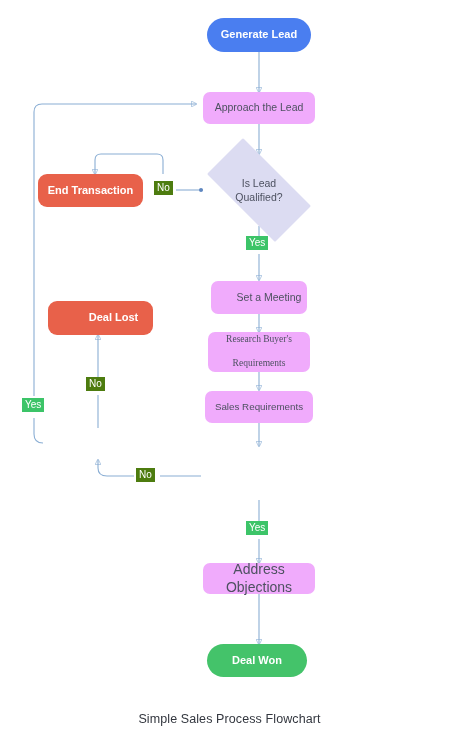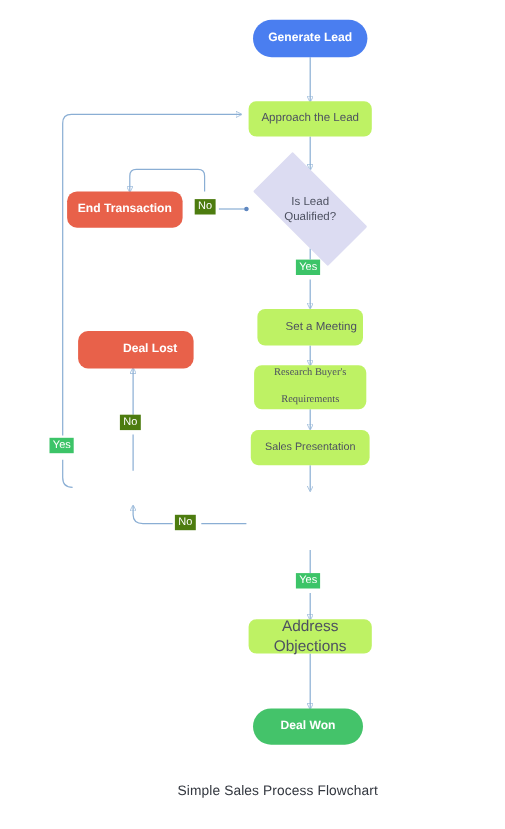--- a/index.html
+++ b/index.html
@@ -12,38 +12,37 @@
     height: 754px;
     position: relative;
     font-family: "Liberation Sans", sans-serif;
     overflow: hidden;
   }
   #flow {
     position: absolute;
     left: 0; top: 0;
     width: 368px;
     height: 754px;
-    margin-left: 23px;
   }
   .node {
     position: absolute;
     box-sizing: border-box;
     display: flex;
     align-items: center;
     justify-content: center;
     text-align: center;
     z-index: 3;
   }
   .node span {
     display: block;
     line-height: 1.25;
   }
   
   .proc {
-    background: #bef264;
+    background: #f0abfc;
     border-radius: 7px;
     color: #4d5160;
     font-size: 10.5px;
     font-weight: 400;
   }
   
   .pill {
     border-radius: 20px;
     color: #ffffff;
     font-size: 11px;
@@ -197,21 +196,21 @@
   </div>
 
   <div class="node proc" style="left:208px; top:332px; width:102px; height:40px; font-size:9.5px;font-family:Liberation Serif, serif;">
     <span>
       <span>Research Buyer's</span><br>
       <span>Requirements</span>
     </span>
   </div>
 
   <div class="node proc" style="left:205px; top:391px; width:108px; height:32px; font-size:9.8px;">
-    <span>Sales Presentation</span>
+    <span>Sales Requirements</span>
   </div>
 
 
 
   <div class="node rrect-red" style="left:48px; top:301px; width:105px; height:34px;padding-left:26px;">
     <span>Deal Lost</span>
   </div>
 
   <div class="node proc" style="left:203px; top:563px; width:112px; height:31px; font-size:14px;">
     <span>Address Objections</span>

